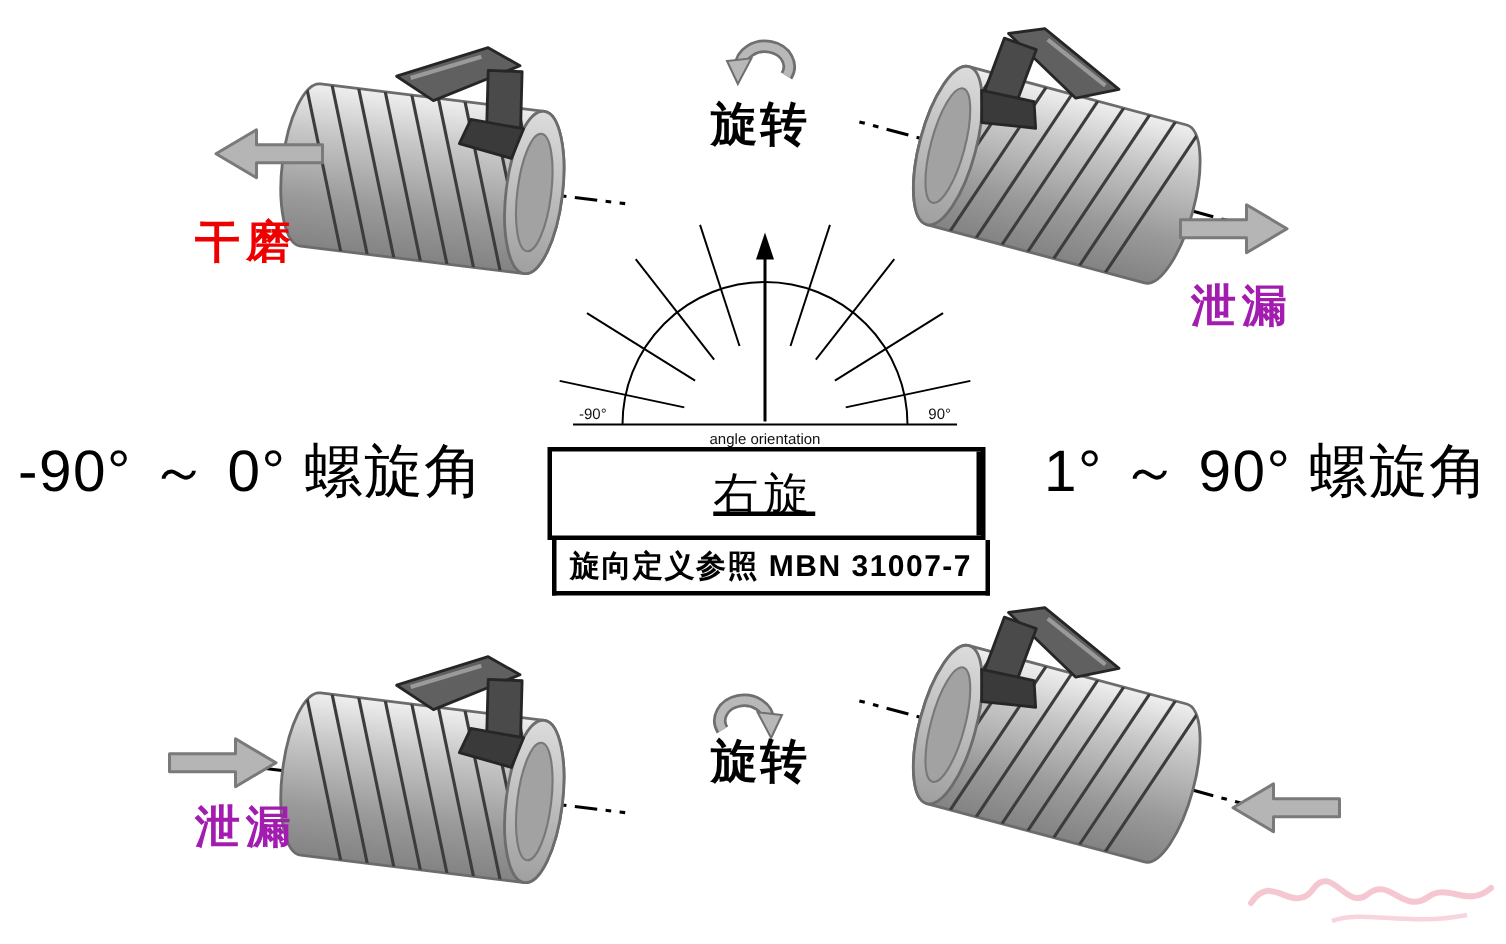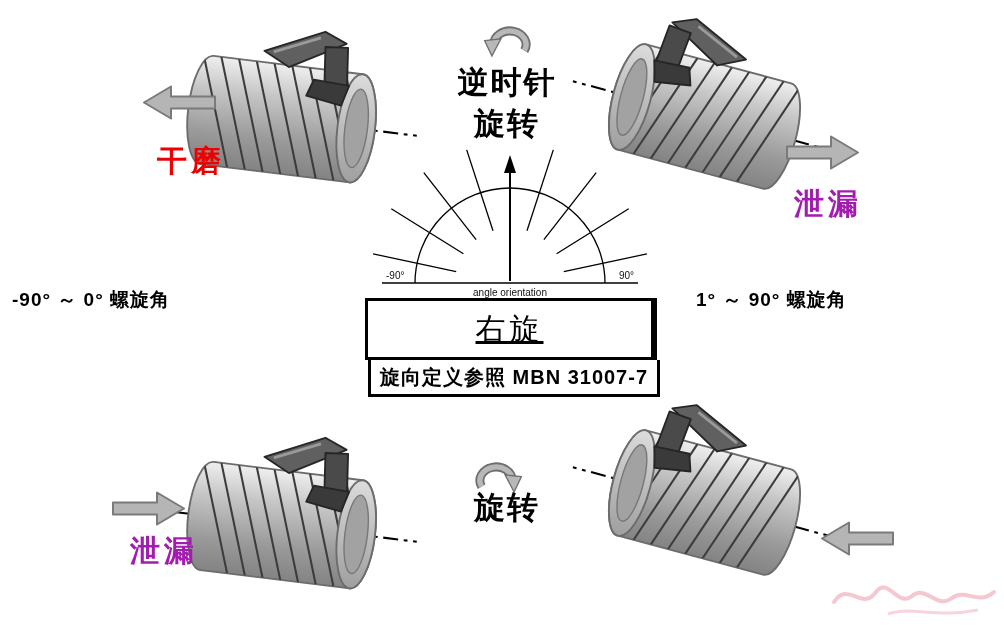--- a/index.html
+++ b/index.html
@@ -8,27 +8,27 @@
     background:#ffffff;
     font-family:"Liberation Sans", sans-serif;
     position:relative;
     overflow:hidden;
     color:#000;
   }
   .canvas { position:absolute; inset:0; width:1004px; height:629px; background:#fff; }
   .seal, .flow, .curve, .protractor, .watermark { position:absolute; }
 
   .big-label { position:absolute; font-size:30px; font-weight:700; letter-spacing:4px; white-space:nowrap; }
-  .dry  { color:#ee0000;margin-left:27px; }
+  .dry  { color:#ee0000; }
   .leak { color:#a21caf; }
 
   .rot-text { position:absolute; width:190px; text-align:center; font-size:31px; font-weight:700;
               line-height:41px; letter-spacing:2px; color:#000; }
 
-  .range-text { position:absolute; font-size:19px; font-weight:700; letter-spacing:1px; white-space:nowrap; }
+  .range-text { position:absolute; font-size:39px; font-weight:400; letter-spacing:1px; white-space:nowrap; }
 
   .legend-box { position:absolute; left:365px; top:298px; width:292px; height:62px;
                 border:3px solid #000; display:flex; background:#fff;text-decoration:underline; }
   .legend-cell { flex:1; display:flex; align-items:center; justify-content:center;
                  font-size:30px; font-weight:500; letter-spacing:4px; }
   .legend-cell.first { border-right:3px solid #000; }
   .note-box { position:absolute; left:368px; top:360px; width:292px; height:37px;
               border:3px solid #000; border-top:none; display:flex; align-items:center; justify-content:center;
               font-size:20px; font-weight:700; letter-spacing:1px; background:#fff; white-space:nowrap; }
 
@@ -166,21 +166,20 @@
     <text class="ptext" x="140" y="153" text-anchor="middle">angle orientation</text>
   </svg>
 
   <div class="big-label dry" style="left:130px;top:141px">干磨</div>
 
   <div class="big-label leak" style="left:794px;top:184px">泄漏</div>
 
   <div class="big-label leak" style="left:130px;top:531px">泄漏</div>
 
   <div class="rot-text" style="left:412px;top:62px">
-    <div>逆时针</div>
     <div>旋转</div>
   </div>
 
   <div class="rot-text" style="left:412px;top:487px">
     <div>旋转</div>
   </div>
 
   <div class="range-text" style="left:12px;top:287px">-90° ～ 0° 螺旋角</div>
 
   <div class="range-text" style="left:696px;top:287px">1° ～ 90° 螺旋角</div>

